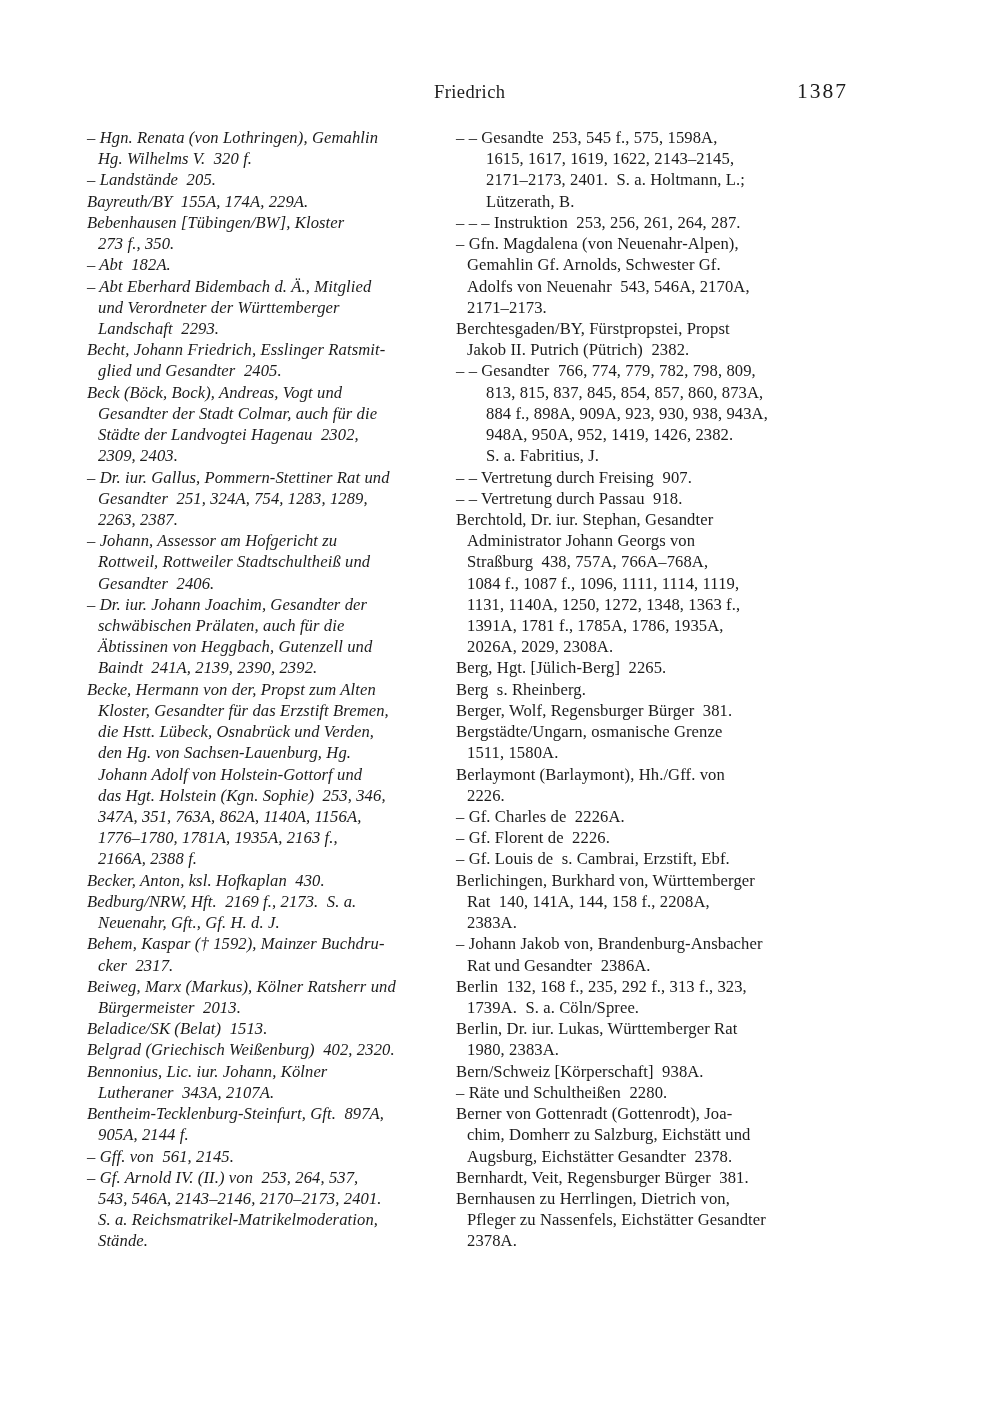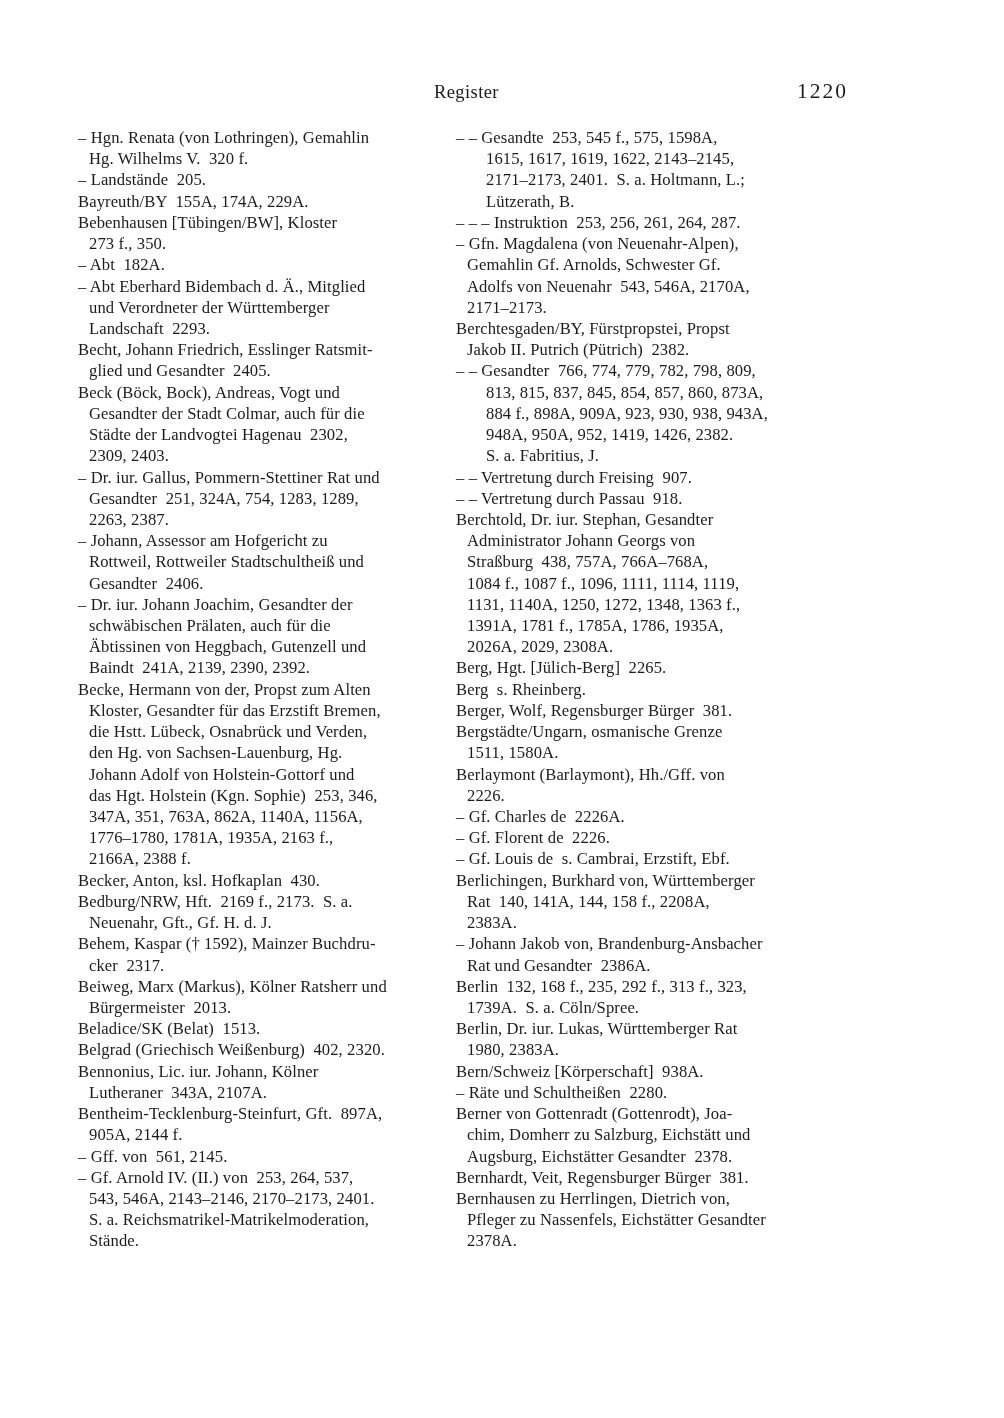--- a/index.html
+++ b/index.html
@@ -28,28 +28,28 @@
     letter-spacing: 2px;
   }
   .col {
     position: absolute;
     top: 127px;
     white-space: pre;
     font-size: 16.6px;
     line-height: 21.23px;
     letter-spacing: 0.1px;
   }
-  .col-left  { left: 78px;  width: 392px; }
+  .col-left  { left: 87px;  width: 392px; font-style: italic; }
   .col-right { left: 456px; width: 400px; }
   .ln { height: 21.23px; }
   .ln.c0 { padding-left: 0; }
   .ln.c1 { padding-left: 11px; }
   .ln.c2 { padding-left: 30px; }
 </style>
 </head>
 <body>
 
 <div class="page" style="--paper: #ffffff; --ink: #1b1b1b;">
-  <div class="running-title">Register</div>
-  <div class="page-number">1220</div>
+  <div class="running-title">Friedrich</div>
+  <div class="page-number">1387</div>
   <div class="col col-left"><div class="ln c0">– Hgn. Renata (von Lothringen), Gemahlin</div><div class="ln c1">Hg. Wilhelms V.  320 f.</div><div class="ln c0">– Landstände  205.</div><div class="ln c0">Bayreuth/BY  155A, 174A, 229A.</div><div class="ln c0">Bebenhausen [Tübingen/BW], Kloster</div><div class="ln c1">273 f., 350.</div><div class="ln c0">– Abt  182A.</div><div class="ln c0">– Abt Eberhard Bidembach d. Ä., Mitglied</div><div class="ln c1">und Verordneter der Württemberger</div><div class="ln c1">Landschaft  2293.</div><div class="ln c0">Becht, Johann Friedrich, Esslinger Ratsmit-</div><div class="ln c1">glied und Gesandter  2405.</div><div class="ln c0">Beck (Böck, Bock), Andreas, Vogt und</div><div class="ln c1">Gesandter der Stadt Colmar, auch für die</div><div class="ln c1">Städte der Landvogtei Hagenau  2302,</div><div class="ln c1">2309, 2403.</div><div class="ln c0">– Dr. iur. Gallus, Pommern-Stettiner Rat und</div><div class="ln c1">Gesandter  251, 324A, 754, 1283, 1289,</div><div class="ln c1">2263, 2387.</div><div class="ln c0">– Johann, Assessor am Hofgericht zu</div><div class="ln c1">Rottweil, Rottweiler Stadtschultheiß und</div><div class="ln c1">Gesandter  2406.</div><div class="ln c0">– Dr. iur. Johann Joachim, Gesandter der</div><div class="ln c1">schwäbischen Prälaten, auch für die</div><div class="ln c1">Äbtissinen von Heggbach, Gutenzell und</div><div class="ln c1">Baindt  241A, 2139, 2390, 2392.</div><div class="ln c0">Becke, Hermann von der, Propst zum Alten</div><div class="ln c1">Kloster, Gesandter für das Erzstift Bremen,</div><div class="ln c1">die Hstt. Lübeck, Osnabrück und Verden,</div><div class="ln c1">den Hg. von Sachsen-Lauenburg, Hg.</div><div class="ln c1">Johann Adolf von Holstein-Gottorf und</div><div class="ln c1">das Hgt. Holstein (Kgn. Sophie)  253, 346,</div><div class="ln c1">347A, 351, 763A, 862A, 1140A, 1156A,</div><div class="ln c1">1776–1780, 1781A, 1935A, 2163 f.,</div><div class="ln c1">2166A, 2388 f.</div><div class="ln c0">Becker, Anton, ksl. Hofkaplan  430.</div><div class="ln c0">Bedburg/NRW, Hft.  2169 f., 2173.  S. a.</div><div class="ln c1">Neuenahr, Gft., Gf. H. d. J.</div><div class="ln c0">Behem, Kaspar († 1592), Mainzer Buchdru-</div><div class="ln c1">cker  2317.</div><div class="ln c0">Beiweg, Marx (Markus), Kölner Ratsherr und</div><div class="ln c1">Bürgermeister  2013.</div><div class="ln c0">Beladice/SK (Belat)  1513.</div><div class="ln c0">Belgrad (Griechisch Weißenburg)  402, 2320.</div><div class="ln c0">Bennonius, Lic. iur. Johann, Kölner</div><div class="ln c1">Lutheraner  343A, 2107A.</div><div class="ln c0">Bentheim-Tecklenburg-Steinfurt, Gft.  897A,</div><div class="ln c1">905A, 2144 f.</div><div class="ln c0">– Gff. von  561, 2145.</div><div class="ln c0">– Gf. Arnold IV. (II.) von  253, 264, 537,</div><div class="ln c1">543, 546A, 2143–2146, 2170–2173, 2401.</div><div class="ln c1">S. a. Reichsmatrikel-Matrikelmoderation,</div><div class="ln c1">Stände.</div></div>
   <div class="col col-right"><div class="ln c0">– – Gesandte  253, 545 f., 575, 1598A,</div><div class="ln c2">1615, 1617, 1619, 1622, 2143–2145,</div><div class="ln c2">2171–2173, 2401.  S. a. Holtmann, L.;</div><div class="ln c2">Lützerath, B.</div><div class="ln c0">– – – Instruktion  253, 256, 261, 264, 287.</div><div class="ln c0">– Gfn. Magdalena (von Neuenahr-Alpen),</div><div class="ln c1">Gemahlin Gf. Arnolds, Schwester Gf.</div><div class="ln c1">Adolfs von Neuenahr  543, 546A, 2170A,</div><div class="ln c1">2171–2173.</div><div class="ln c0">Berchtesgaden/BY, Fürstpropstei, Propst</div><div class="ln c1">Jakob II. Putrich (Pütrich)  2382.</div><div class="ln c0">– – Gesandter  766, 774, 779, 782, 798, 809,</div><div class="ln c2">813, 815, 837, 845, 854, 857, 860, 873A,</div><div class="ln c2">884 f., 898A, 909A, 923, 930, 938, 943A,</div><div class="ln c2">948A, 950A, 952, 1419, 1426, 2382.</div><div class="ln c2">S. a. Fabritius, J.</div><div class="ln c0">– – Vertretung durch Freising  907.</div><div class="ln c0">– – Vertretung durch Passau  918.</div><div class="ln c0">Berchtold, Dr. iur. Stephan, Gesandter</div><div class="ln c1">Administrator Johann Georgs von</div><div class="ln c1">Straßburg  438, 757A, 766A–768A,</div><div class="ln c1">1084 f., 1087 f., 1096, 1111, 1114, 1119,</div><div class="ln c1">1131, 1140A, 1250, 1272, 1348, 1363 f.,</div><div class="ln c1">1391A, 1781 f., 1785A, 1786, 1935A,</div><div class="ln c1">2026A, 2029, 2308A.</div><div class="ln c0">Berg, Hgt. [Jülich-Berg]  2265.</div><div class="ln c0">Berg  s. Rheinberg.</div><div class="ln c0">Berger, Wolf, Regensburger Bürger  381.</div><div class="ln c0">Bergstädte/Ungarn, osmanische Grenze</div><div class="ln c1">1511, 1580A.</div><div class="ln c0">Berlaymont (Barlaymont), Hh./Gff. von</div><div class="ln c1">2226.</div><div class="ln c0">– Gf. Charles de  2226A.</div><div class="ln c0">– Gf. Florent de  2226.</div><div class="ln c0">– Gf. Louis de  s. Cambrai, Erzstift, Ebf.</div><div class="ln c0">Berlichingen, Burkhard von, Württemberger</div><div class="ln c1">Rat  140, 141A, 144, 158 f., 2208A,</div><div class="ln c1">2383A.</div><div class="ln c0">– Johann Jakob von, Brandenburg-Ansbacher</div><div class="ln c1">Rat und Gesandter  2386A.</div><div class="ln c0">Berlin  132, 168 f., 235, 292 f., 313 f., 323,</div><div class="ln c1">1739A.  S. a. Cöln/Spree.</div><div class="ln c0">Berlin, Dr. iur. Lukas, Württemberger Rat</div><div class="ln c1">1980, 2383A.</div><div class="ln c0">Bern/Schweiz [Körperschaft]  938A.</div><div class="ln c0">– Räte und Schultheißen  2280.</div><div class="ln c0">Berner von Gottenradt (Gottenrodt), Joa-</div><div class="ln c1">chim, Domherr zu Salzburg, Eichstätt und</div><div class="ln c1">Augsburg, Eichstätter Gesandter  2378.</div><div class="ln c0">Bernhardt, Veit, Regensburger Bürger  381.</div><div class="ln c0">Bernhausen zu Herrlingen, Dietrich von,</div><div class="ln c1">Pfleger zu Nassenfels, Eichstätter Gesandter</div><div class="ln c1">2378A.</div></div>
 </div>
 
 </body></html>

